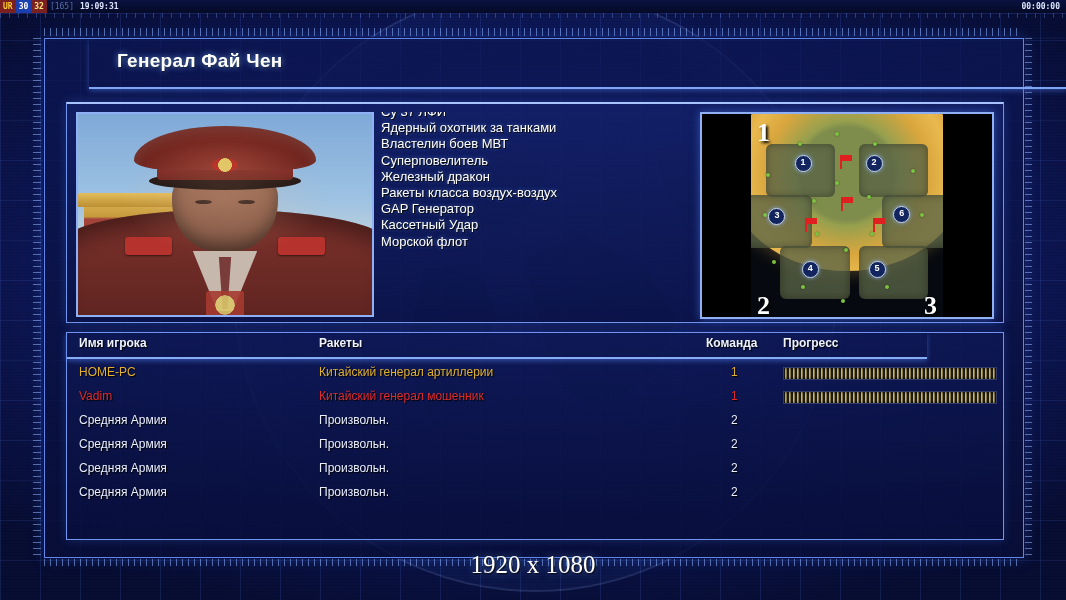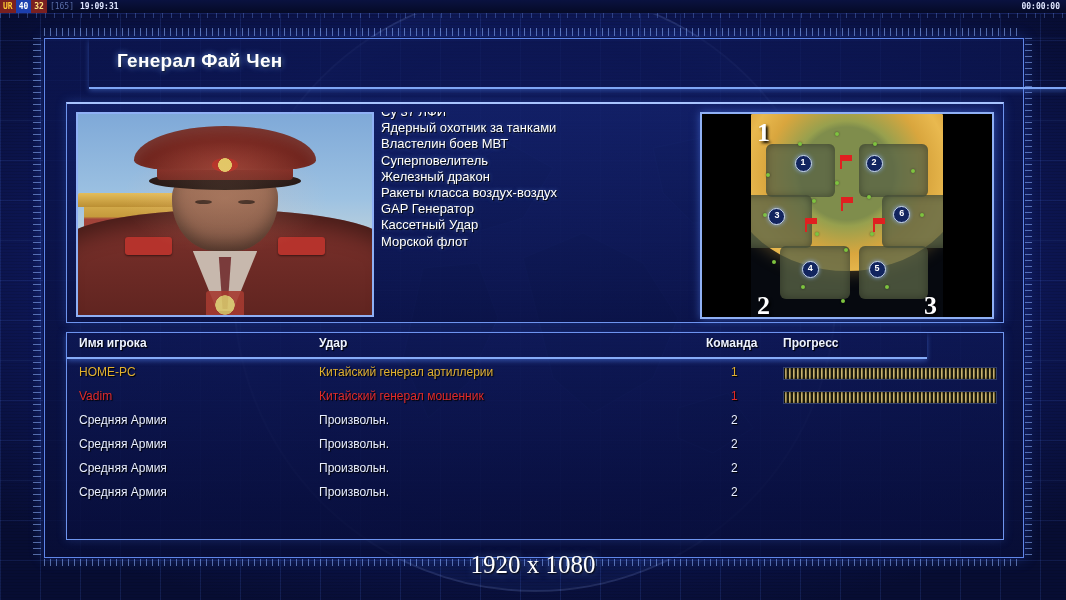--- a/index.html
+++ b/index.html
@@ -285,21 +285,21 @@
       <path d="M120 160 L175 130 L240 150 L285 125 L330 150 L300 200 L250 215 L200 200 L150 215 Z"></path>
       <path d="M300 240 L360 215 L420 245 L455 300 L430 360 L370 395 L330 360 L315 300 Z"></path>
       <path d="M200 250 L255 245 L275 300 L245 365 L205 400 L180 340 Z"></path>
       <path d="M430 130 L500 115 L545 150 L525 200 L470 205 L440 175 Z"></path>
       <path d="M455 390 L505 375 L530 410 L490 435 L455 420 Z"></path>
     </g>
   </svg>
   <div id="bg-scan"></div>
 
   <div id="topbar">
-    <span class="seg tb-ur">UR</span><span class="seg tb-n1">40</span><span class="seg tb-n2">32</span><span class="seg tb-n3">[165]</span><span class="seg tb-time">19:09:31</span>
+    <span class="seg tb-ur">UR</span><span class="seg tb-n1">30</span><span class="seg tb-n2">32</span><span class="seg tb-n3">[165]</span><span class="seg tb-time">19:09:31</span>
     <span id="topbar-right">00:00:00</span>
   </div>
   <div id="topbar-ticks"></div>
 
   <div class="ruler-h" id="ruler-top"></div>
   <div class="ruler-h" id="ruler-bottom"></div>
   <div class="ruler-v" id="ruler-left"></div>
   <div class="ruler-v" id="ruler-right"></div>
 
   <div id="frame">
@@ -391,21 +391,21 @@
         <div class="mm-corner" id="mm-c1">1</div>
         <div class="mm-corner" id="mm-c2">2</div>
         <div class="mm-corner" id="mm-c3">3</div>
       </div>
     </div>
 
     <div id="player-panel">
 
       <div id="table-header">
         <div class="th c-name">Имя игрока</div>
-        <div class="th c-army">Удар</div>
+        <div class="th c-army">Ракеты</div>
         <div class="th c-team">Команда</div>
         <div class="th c-prog">Прогресс</div>
       </div>
 
       <div class="prow" style="top:28px;">
         <div class="cell c-name" style="color:#e0b030">HOME-PC</div>
         <div class="cell c-army" style="color:#e0b030">Китайский генерал артиллерии</div>
         <div class="cell c-team" style="color:#e0b030">1</div>
         <div class="progress">
             <div class="fill" style="width:100%"></div>

